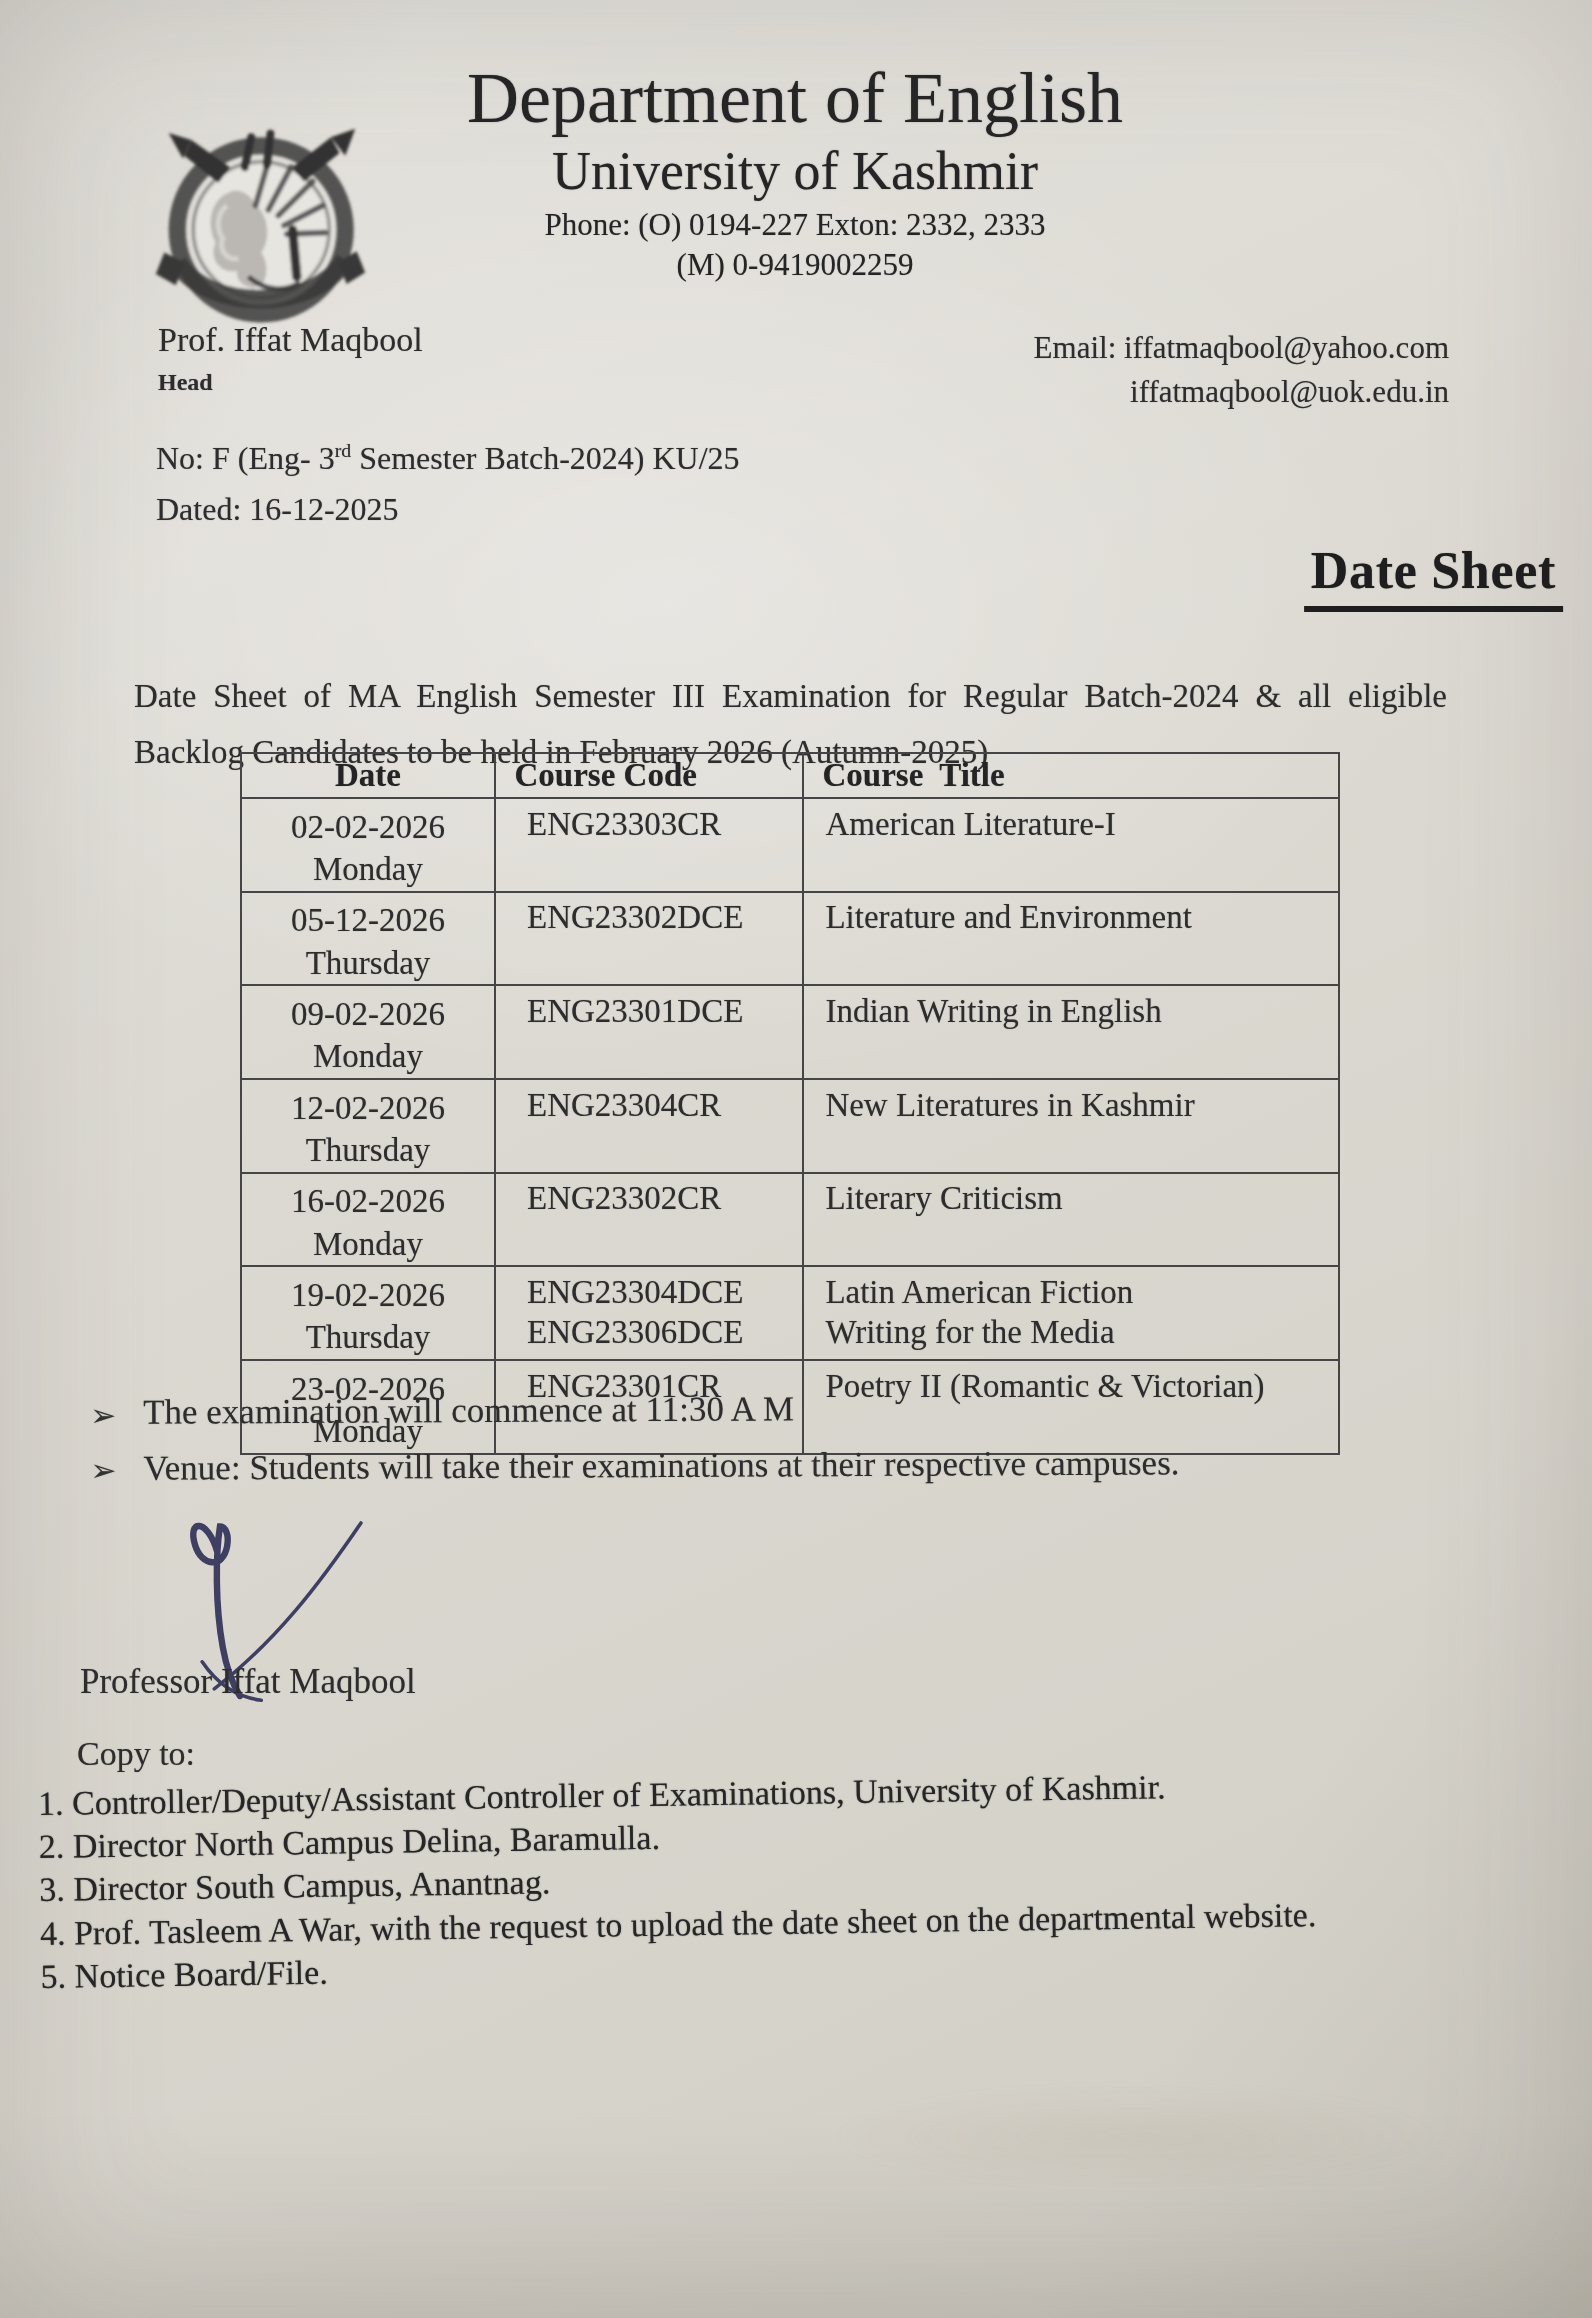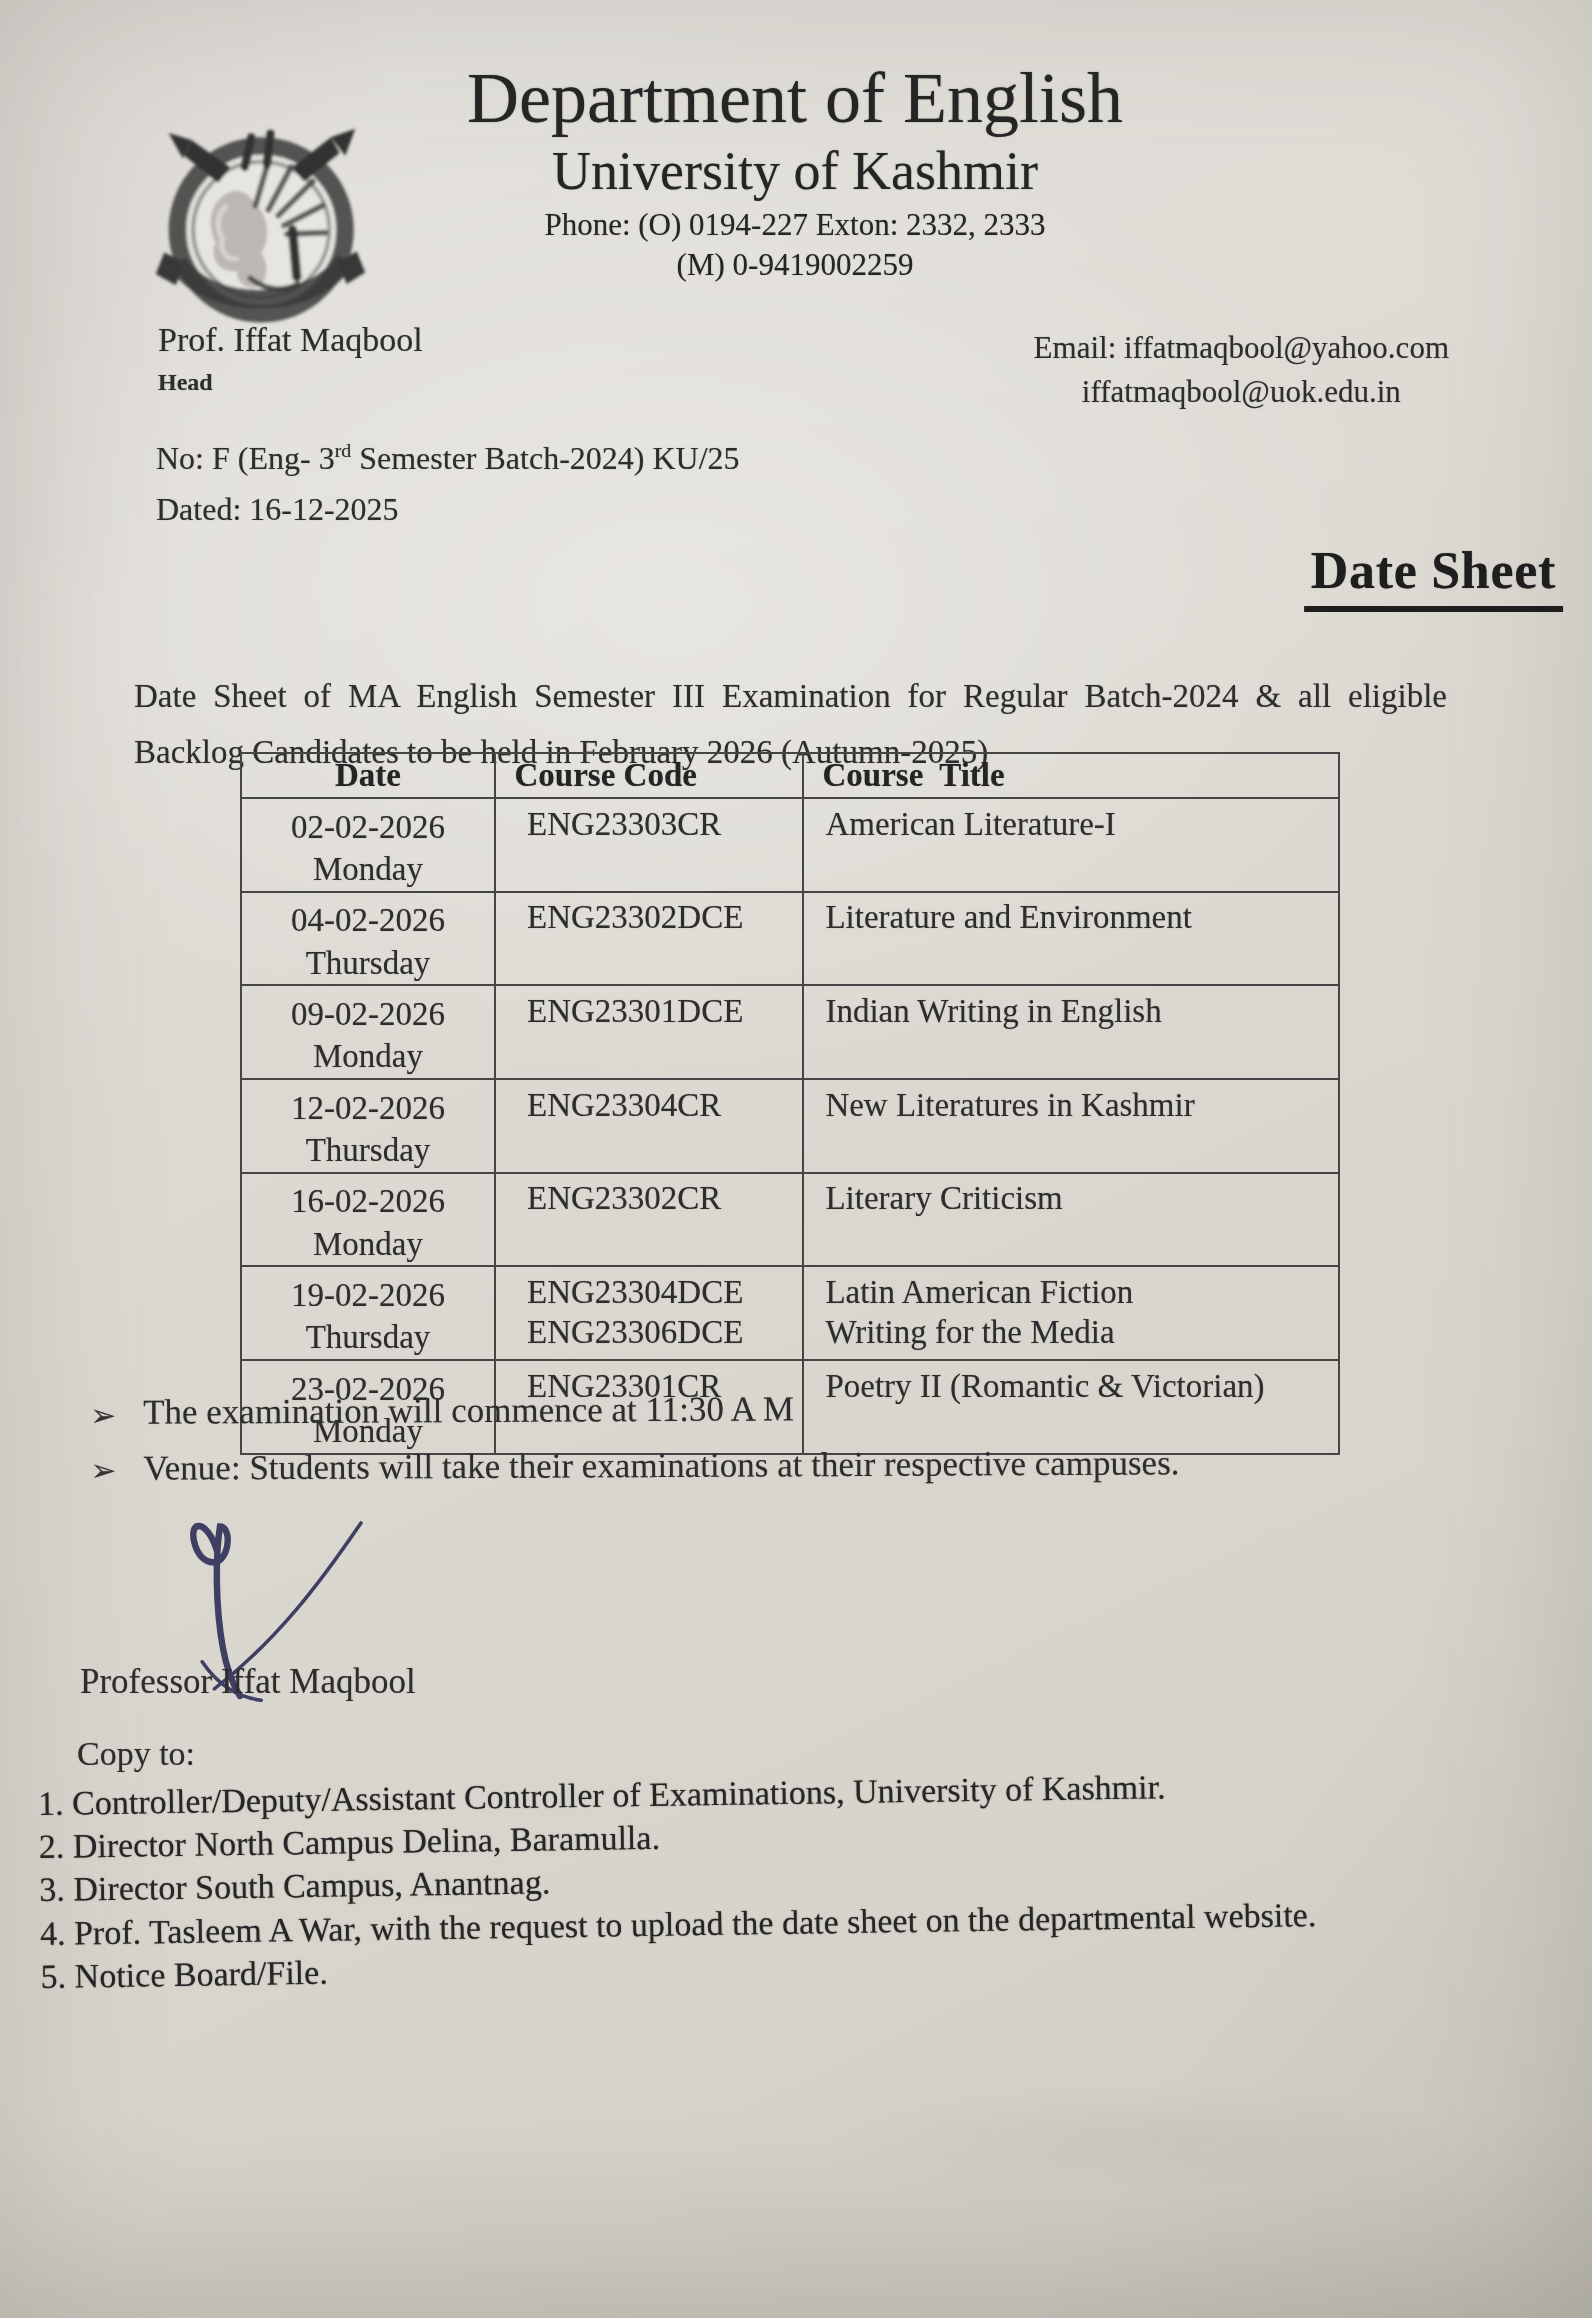--- a/index.html
+++ b/index.html
@@ -22,21 +22,21 @@
   
   .lh-block{left:285px;top:60px;width:1020px;text-align:center;color:#252525;}
   .lh-dept{font-size:72px;line-height:1.06;text-shadow:0 0 1.6px rgba(55,55,55,0.45);}
   .lh-univ{font-size:54px;line-height:1.05;margin-top:7.1px;text-shadow:0 0 1.4px rgba(55,55,55,0.45);}
   .lh-naac{font-size:31px;margin-top:13px;}
   .lh-phone{font-size:31px;margin-top:7.1px;}
   .lh-mob{font-size:31px;margin-top:4.3px;}
   .head-block{left:158px;top:320px;font-size:34px;line-height:1.15;}
   .head-title{font-weight:bold;font-size:24px;margin-top:10px;}
   .email-block{top:330px;right:143px;text-align:right;font-size:31px;line-height:1.15;}
-  .email-l2{margin-top:8.6px;text-align:center;}
+  .email-l2{margin-top:8.6px;}
   .ref-block{left:156px;top:439px;font-size:32px;line-height:1.15;}
   .ref-date{margin-top:14.3px;}
   sup{font-size:0.62em;}
 
   
   .title-wrap{left:0;top:541px;width:1556px;text-align:right;}
   .doc-title{display:inline-block;transform:translateX(7.1px);font-size:52px;font-weight:bold;color:#1e1e1e;
     border-bottom:6.4px solid #1e1e1e;padding:0 7.1px 6.4px;letter-spacing:0.7px;
     text-shadow:0 0 1.1px rgba(40,40,40,0.55);}
 
@@ -164,21 +164,21 @@
           </td>
         <td class="td-code">
             <div>ENG23303CR</div>
           </td>
         <td class="td-title">
             <div>American Literature-I</div>
           </td>
       </tr>
       <tr class="rr">
         <td class="td-date">
-            <div>04-02-2026</div>
+            <div>05-12-2026</div>
             <div>Thursday</div>
           </td>
         <td class="td-code">
             <div>ENG23302DCE</div>
           </td>
         <td class="td-title">
             <div>Literature and Environment</div>
           </td>
       </tr>
       <tr class="rr">

